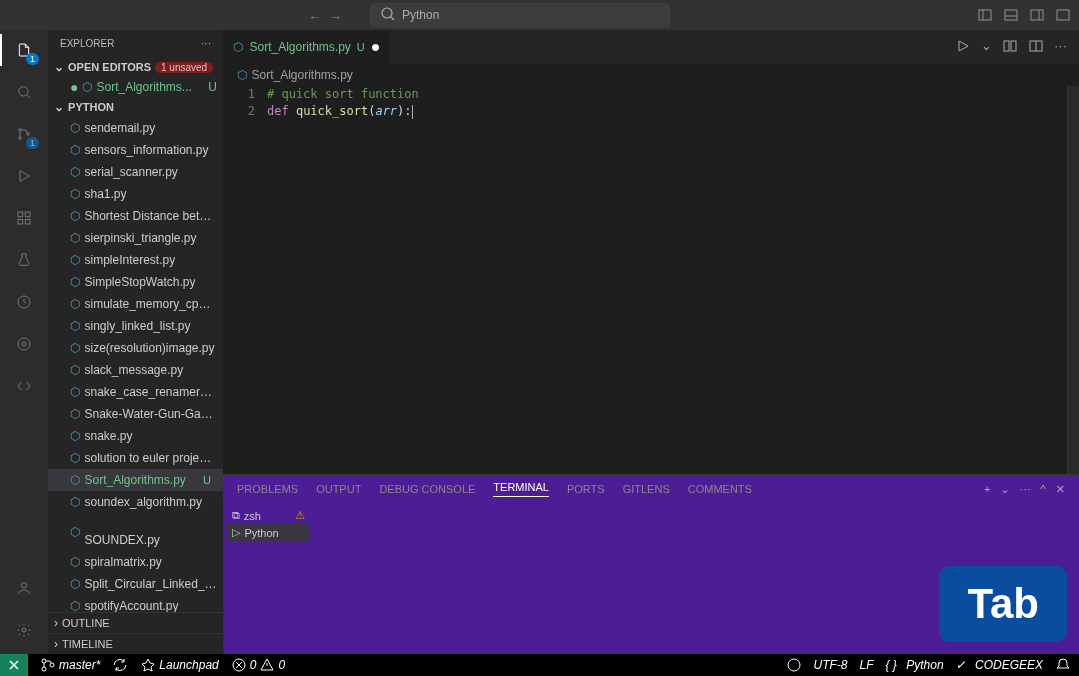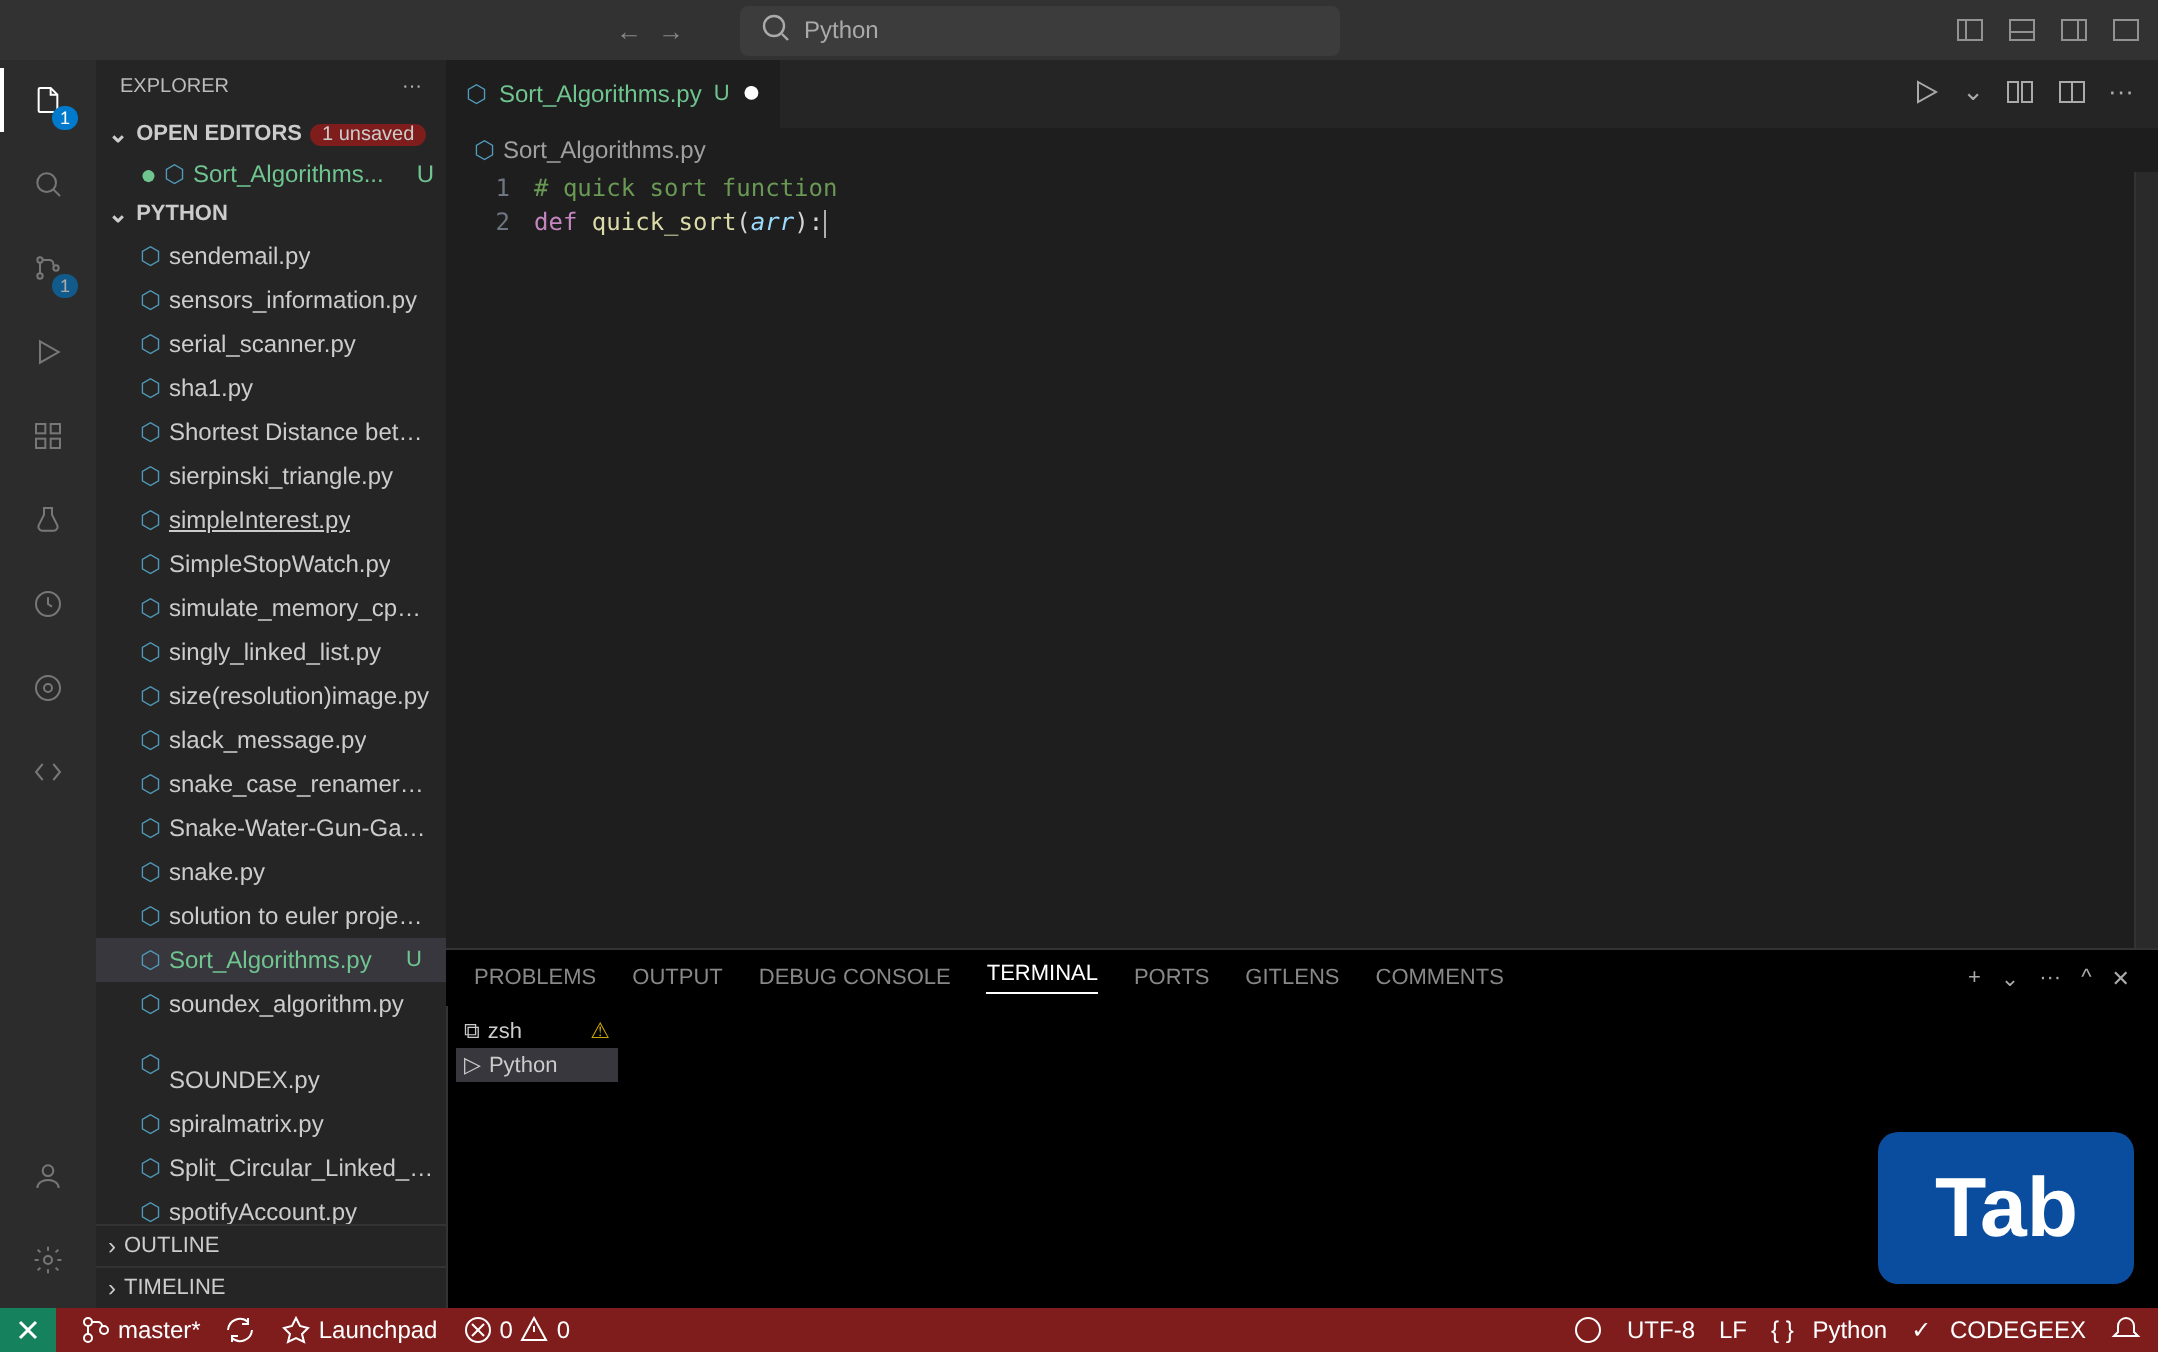--- a/index.html
+++ b/index.html
@@ -94,41 +94,42 @@
 .code div { line-height: 17px; white-space: pre; }
 .comment { color: #6a9955; }
 .keyword { color: #c586c0; }
 .funcname { color: #dcdcaa; }
 .param { color: #9cdcfe; font-style: italic; }
 .paren { color: #d4d4d4; }
 .cursor { display: inline-block; width: 1px; height: 14px; background: #aeafad; vertical-align: middle; }
 
 .minimap { width: 12px; background: #2a2a2a; border-left: 1px solid #333; position: absolute; right: 0; top: 0; bottom: 0; }
 
-.panel { height: 180px; background: #000000; border-top: 1px solid #333; display: flex; flex-direction: column; }
+.panel { height: 180px; background: #4c1d95; border-top: 1px solid #333; display: flex; flex-direction: column; }
 .panel-tabs { display: flex; gap: 18px; padding: 6px 14px; font-size: 11px; color: #888; align-items: center; }
 .panel-tabs .ptab.active { color: #fff; border-bottom: 1px solid #fff; padding-bottom: 3px; }
 .panel-tabs .ptab { cursor: pointer; }
 .panel-tabs .pactions { margin-left: auto; display: flex; gap: 10px; color: #aaa; }
 .terminal-body { flex: 1; display: flex; }
 .terminal-content { flex: 1; font-family: Menlo, Consolas, monospace; font-size: 12px; padding: 2px 14px; color: #ccc; }
 .terminal-sidebar { width: 90px; border-left: 1px solid #333; font-size: 11px; padding: 4px; }
 .term-item { display: flex; align-items: center; gap: 4px; padding: 2px 4px; }
 .term-item.active { background: #37373d; }
 .warn-icon { color: #cca700; margin-left: auto; }
 
 .statusbar {
   height: 22px;
-  background: #7f1d1d;
+  background: #000000;
   display: flex;
   align-items: center;
   padding: 0 8px;
   font-size: 12px;
   color: #fff;
   gap: 12px;
+  font-style: italic;
 }
 .statusbar .remote { background: #16825d; padding: 0 6px; margin-left: -8px; height: 22px; display: flex; align-items: center; }
 .statusbar .right { margin-left: auto; display: flex; gap: 12px; }
 .sb-item { display: flex; align-items: center; gap: 3px; }
 
 .tab-overlay {
   position: absolute;
   right: 12px;
   bottom: 34px;
   background: #0a4d9e;
@@ -305,21 +306,21 @@
         <div class="file-item">
           <span class="file-icon-py">⬡</span>
           <span style="overflow: hidden; text-overflow: ellipsis;">Shortest Distance betwee...</span>
         </div>
         <div class="file-item">
           <span class="file-icon-py">⬡</span>
           <span style="overflow: hidden; text-overflow: ellipsis;">sierpinski_triangle.py</span>
         </div>
         <div class="file-item">
           <span class="file-icon-py">⬡</span>
-          <span style="overflow: hidden; text-overflow: ellipsis; text-decoration: underline;">simpleInterest.py</span>
+          <span style="overflow: hidden; text-overflow: ellipsis;">simpleInterest.py</span>
         </div>
         <div class="file-item">
           <span class="file-icon-py">⬡</span>
           <span style="overflow: hidden; text-overflow: ellipsis;">SimpleStopWatch.py</span>
         </div>
         <div class="file-item">
           <span class="file-icon-py">⬡</span>
           <span style="overflow: hidden; text-overflow: ellipsis;">simulate_memory_cpu.py</span>
         </div>
         <div class="file-item">

